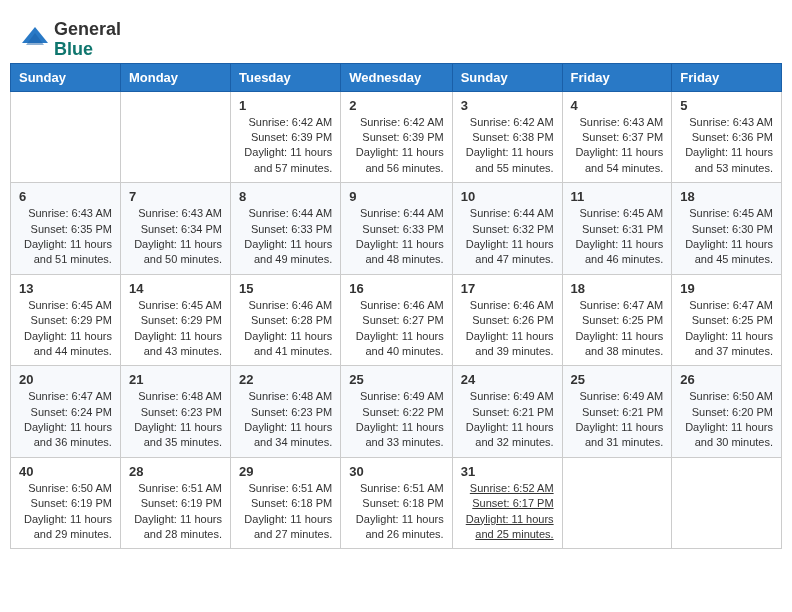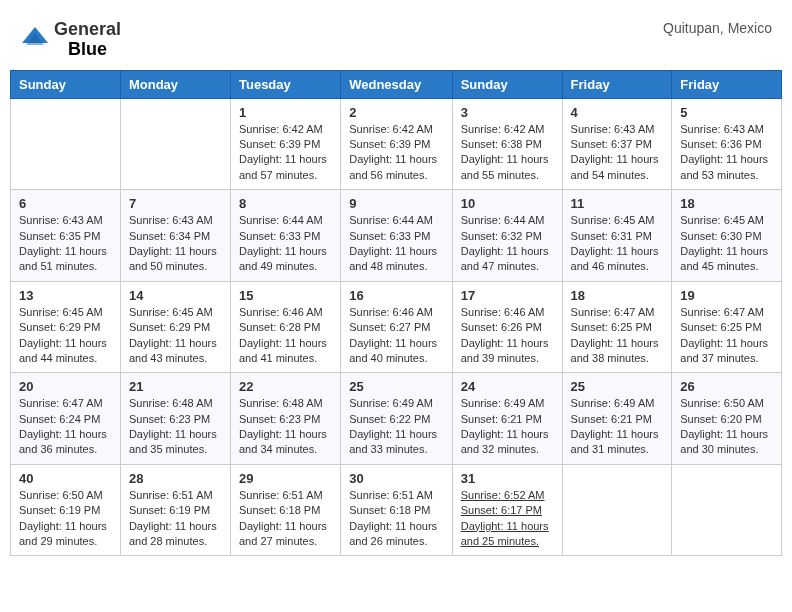--- a/index.html
+++ b/index.html
@@ -7,41 +7,40 @@
       font-family: Arial, sans-serif;
       background: #fff;
       width: 792px;
       min-height: 612px;
       padding: 10px;
     }
     .header {
       display: flex;
       justify-content: space-between;
       align-items: flex-start;
-      padding: 10px 10px 10px 10px;
+      padding: 10px 10px 3px 10px;
     }
     .logo {
       display: flex;
       align-items: center;
     }
     .logo-text {
       display: flex;
       flex-direction: column;
       line-height: 1.1;
     }
     .logo-general {
       font-size: 18px;
       font-weight: bold;
       color: #333;
     }
     .logo-blue {
       font-size: 18px;
       font-weight: bold;
-      color: #000000;
-      text-align: center;
+      color: #0f766e;
     }
     .logo-icon {
       width: 30px;
       height: 30px;
       margin-right: 4px;
     }
     .title-block {
       text-align: right;
     }
     .month-title {
@@ -87,41 +86,41 @@
     .day-number {
       font-size: 13px;
       font-weight: bold;
       display: block;
       margin-bottom: 2px;
     }
     .day-info {
       font-size: 11px;
       line-height: 1.4;
       color: #333;
+      text-align: right;
     }
     .empty-cell {
       background: #fff !important;
     }
   </style>
 </head>
 <body>
 
 <div class="header">
   <div class="logo">
     <svg class="logo-icon" viewBox="0 0 30 30">
       <polygon points="15,2 28,18 2,18" fill="#2979c6"></polygon>
       <polygon points="15,8 24,20 6,20" fill="#1a5fa8" opacity="0.5"></polygon>
     </svg>
     <div class="logo-text">
       <span class="logo-general">General</span>
       <span class="logo-blue">Blue</span>
     </div>
   </div>
   <div class="title-block">
-    <div class="location">Quitupan, Mexico</div>
   </div>
 </div>
 
 <table class="calendar-table">
   <thead>
     <tr>
     <th>Sunday</th>
         <th>Monday</th>
         <th>Tuesday</th>
         <th>Wednesday</th>

